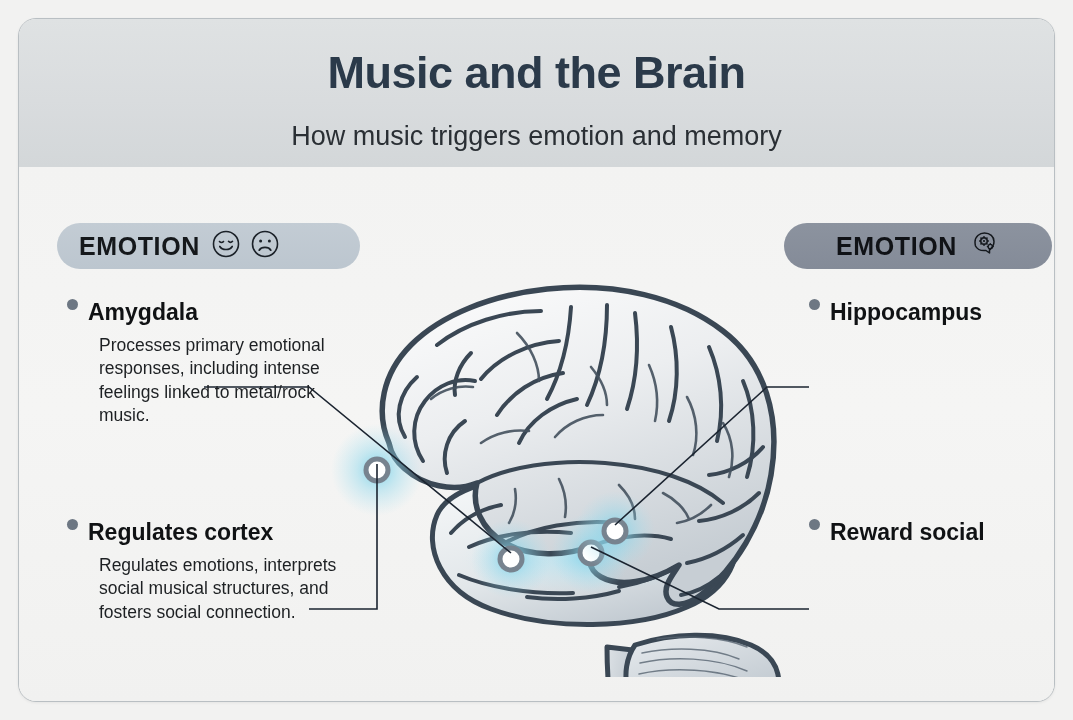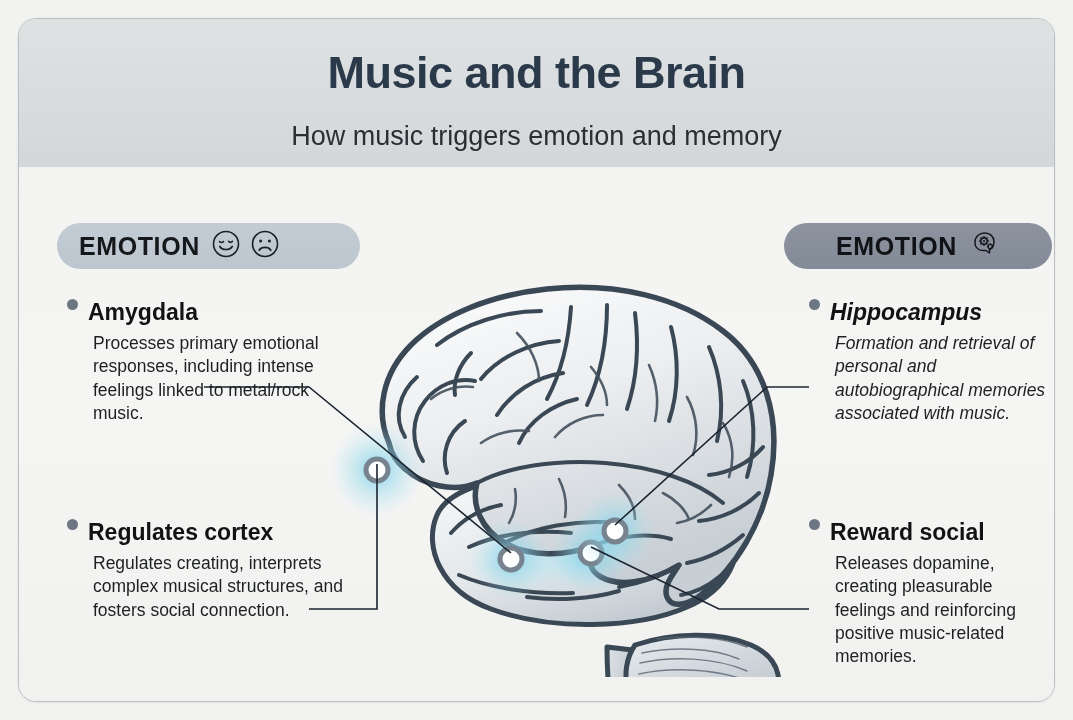--- a/index.html
+++ b/index.html
@@ -120,28 +120,28 @@
   .info-title {
     font-size: 23px;
     font-weight: bold;
     color: #101214;
     white-space: nowrap;
   }
   .info-desc {
     font-size: 17.5px;
     line-height: 1.33;
     color: #1d2023;
-    margin: 2px;
+    margin: 8px;
   }
   .info-left .info-desc { padding-left: 24px; }
   .info-right .info-desc { padding-left: 24px; }
 
   #info-amygdala   { left: 48px;  top: 132px; }
   #info-prefrontal { left: 48px;  top: 352px; width: 300px; }
-  #info-hippocampus{ left: 790px; top: 132px; width: 250px; font-style: italic; }
+  #info-hippocampus{ left: 790px; top: 132px; width: 250px; }
   #info-reward     { left: 790px; top: 352px; width: 250px; }
 
   
   .overlay {
     position: absolute;
     left: 0; top: 0;
     width: 1037px;
     height: 684px;
     pointer-events: none;
   }
@@ -400,33 +400,31 @@
         <span class="info-title">Amygdala</span>
       </div>
       <p class="info-desc">Processes primary emotional responses, including intense feelings linked to metal/rock music.</p>
     </div>
 
     <div class="info info-left" id="info-prefrontal">
       <div class="info-head">
         <span class="dot"></span>
         <span class="info-title">Regulates cortex</span>
       </div>
-      <p class="info-desc">Regulates creating, interprets complex musical structures, and fosters social connection.</p>
+      <p class="info-desc">Regulates emotions, interprets social musical structures, and fosters social connection.</p>
     </div>
 
     <div class="info info-right" id="info-hippocampus">
       <div class="info-head">
         <span class="dot"></span>
         <span class="info-title">Hippocampus</span>
       </div>
-      <p class="info-desc">Formation and retrieval of personal and autobiographical memories associated with music.</p>
     </div>
 
     <div class="info info-right" id="info-reward">
       <div class="info-head">
         <span class="dot"></span>
         <span class="info-title">Reward social</span>
       </div>
-      <p class="info-desc">Releases dopamine, creating pleasurable feelings and reinforcing positive music-related memories.</p>
     </div>
 
   </div>
 </div>
 
 </body></html>

